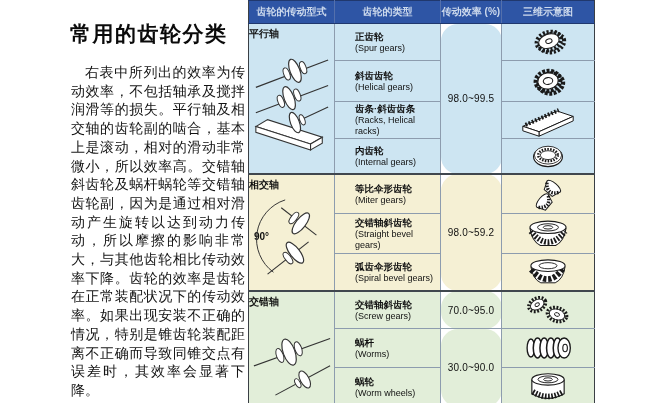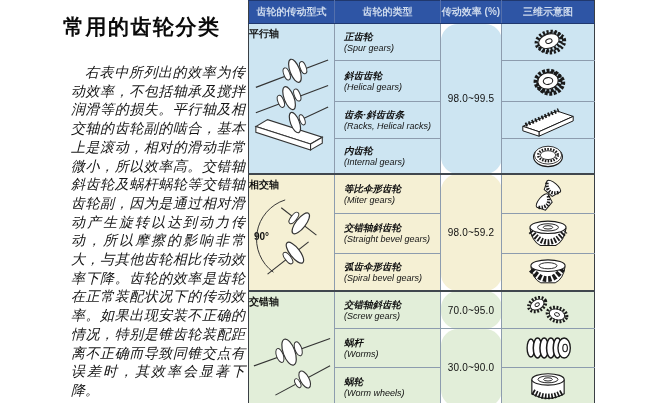--- a/index.html
+++ b/index.html
@@ -2,27 +2,27 @@
 <html style="--header-bg: #2e55a5; --header-text: #ccd9ec; --parallel-bg: #cde5f2; --intersecting-bg: #f5f0d4; --crossed-bg: #e2eed9; --grid: #8d9cae; --section-border: #40474e; --outline: #3a3f45;"><head>
 <meta charset="utf-8">
 <style>
   html,body { margin:0; padding:0; background:#e8e8e8; }
   .canvas {
     position:relative; width:650px; height:403px; background:#fff;
     font-family:"Liberation Sans", sans-serif; color:#111; overflow:hidden;
   }
   
   .article-title {
-    position:absolute; left:63px; top:13px; margin:0;
+    position:absolute; left:63px; top:13px; margin:7px;
     font-size:21px; font-weight:bold; letter-spacing:1.5px; color:#0a0a0a;
   }
   .article-paragraph {
     position:absolute; left:71px; top:63px; width:174px; margin:0;
     font-size:14px; line-height:18.7px; text-indent:14px;
-    text-align:justify; color:#141414;font-style:italic;
+    text-align:justify; color:#141414;
   }
   
   .gear-table {
     position:absolute; left:248px; top:0; width:346px; height:403px;
     border-collapse:collapse; table-layout:fixed;
   }
   .gear-table th, .gear-table td { padding:0; border:1px solid var(--grid,#8d9cae); }
   .gear-table thead th {
     height:22px; background:var(--header-bg,#2e55a5); color:var(--header-text,#ccd9ec);
     font-size:10px; font-weight:bold; text-align:center;
@@ -34,21 +34,21 @@
   .gear-table tr > td:last-child { border-right-color:var(--outline,#3a3f45); }
   tr.sec-start > td { border-top:2px solid var(--section-border,#40474e);margin-top:9px; }
   tr.last-row > td { border-bottom-color:var(--outline,#3a3f45); }
   tr.s1 > td { background:var(--parallel-bg,#cde5f2); }
   tr.s2 > td { background:var(--intersecting-bg,#f5f0d4); }
   tr.s3 > td { background:var(--crossed-bg,#e2eed9); }
   td.c1 { position:relative; vertical-align:top; }
   .sec-label { position:absolute; top:3px; left:0; font-size:10px; font-weight:bold; white-space:nowrap; }
   .diagram { position:absolute; left:1px; }
   .angle-label { position:absolute; left:5px; top:56px; font-size:10px; font-weight:bold; }
-  td.type { vertical-align:middle; padding-left:9px;font-style:italic; }
+  td.type { vertical-align:middle; padding-left:20px; }
   td.type .cn { font-size:9.5px; font-weight:600; line-height:12px; }
   td.type .en { font-size:9px;  line-height:11px; }
   td.eff { text-align:center; vertical-align:middle; font-size:10px; letter-spacing:0.2px;border-radius:17px; }
   td.icon { text-align:center; vertical-align:middle; }
   td.icon svg { display:inline-block; vertical-align:middle; }
 </style>
 </head>
 <body>
 
 <div class="canvas">

